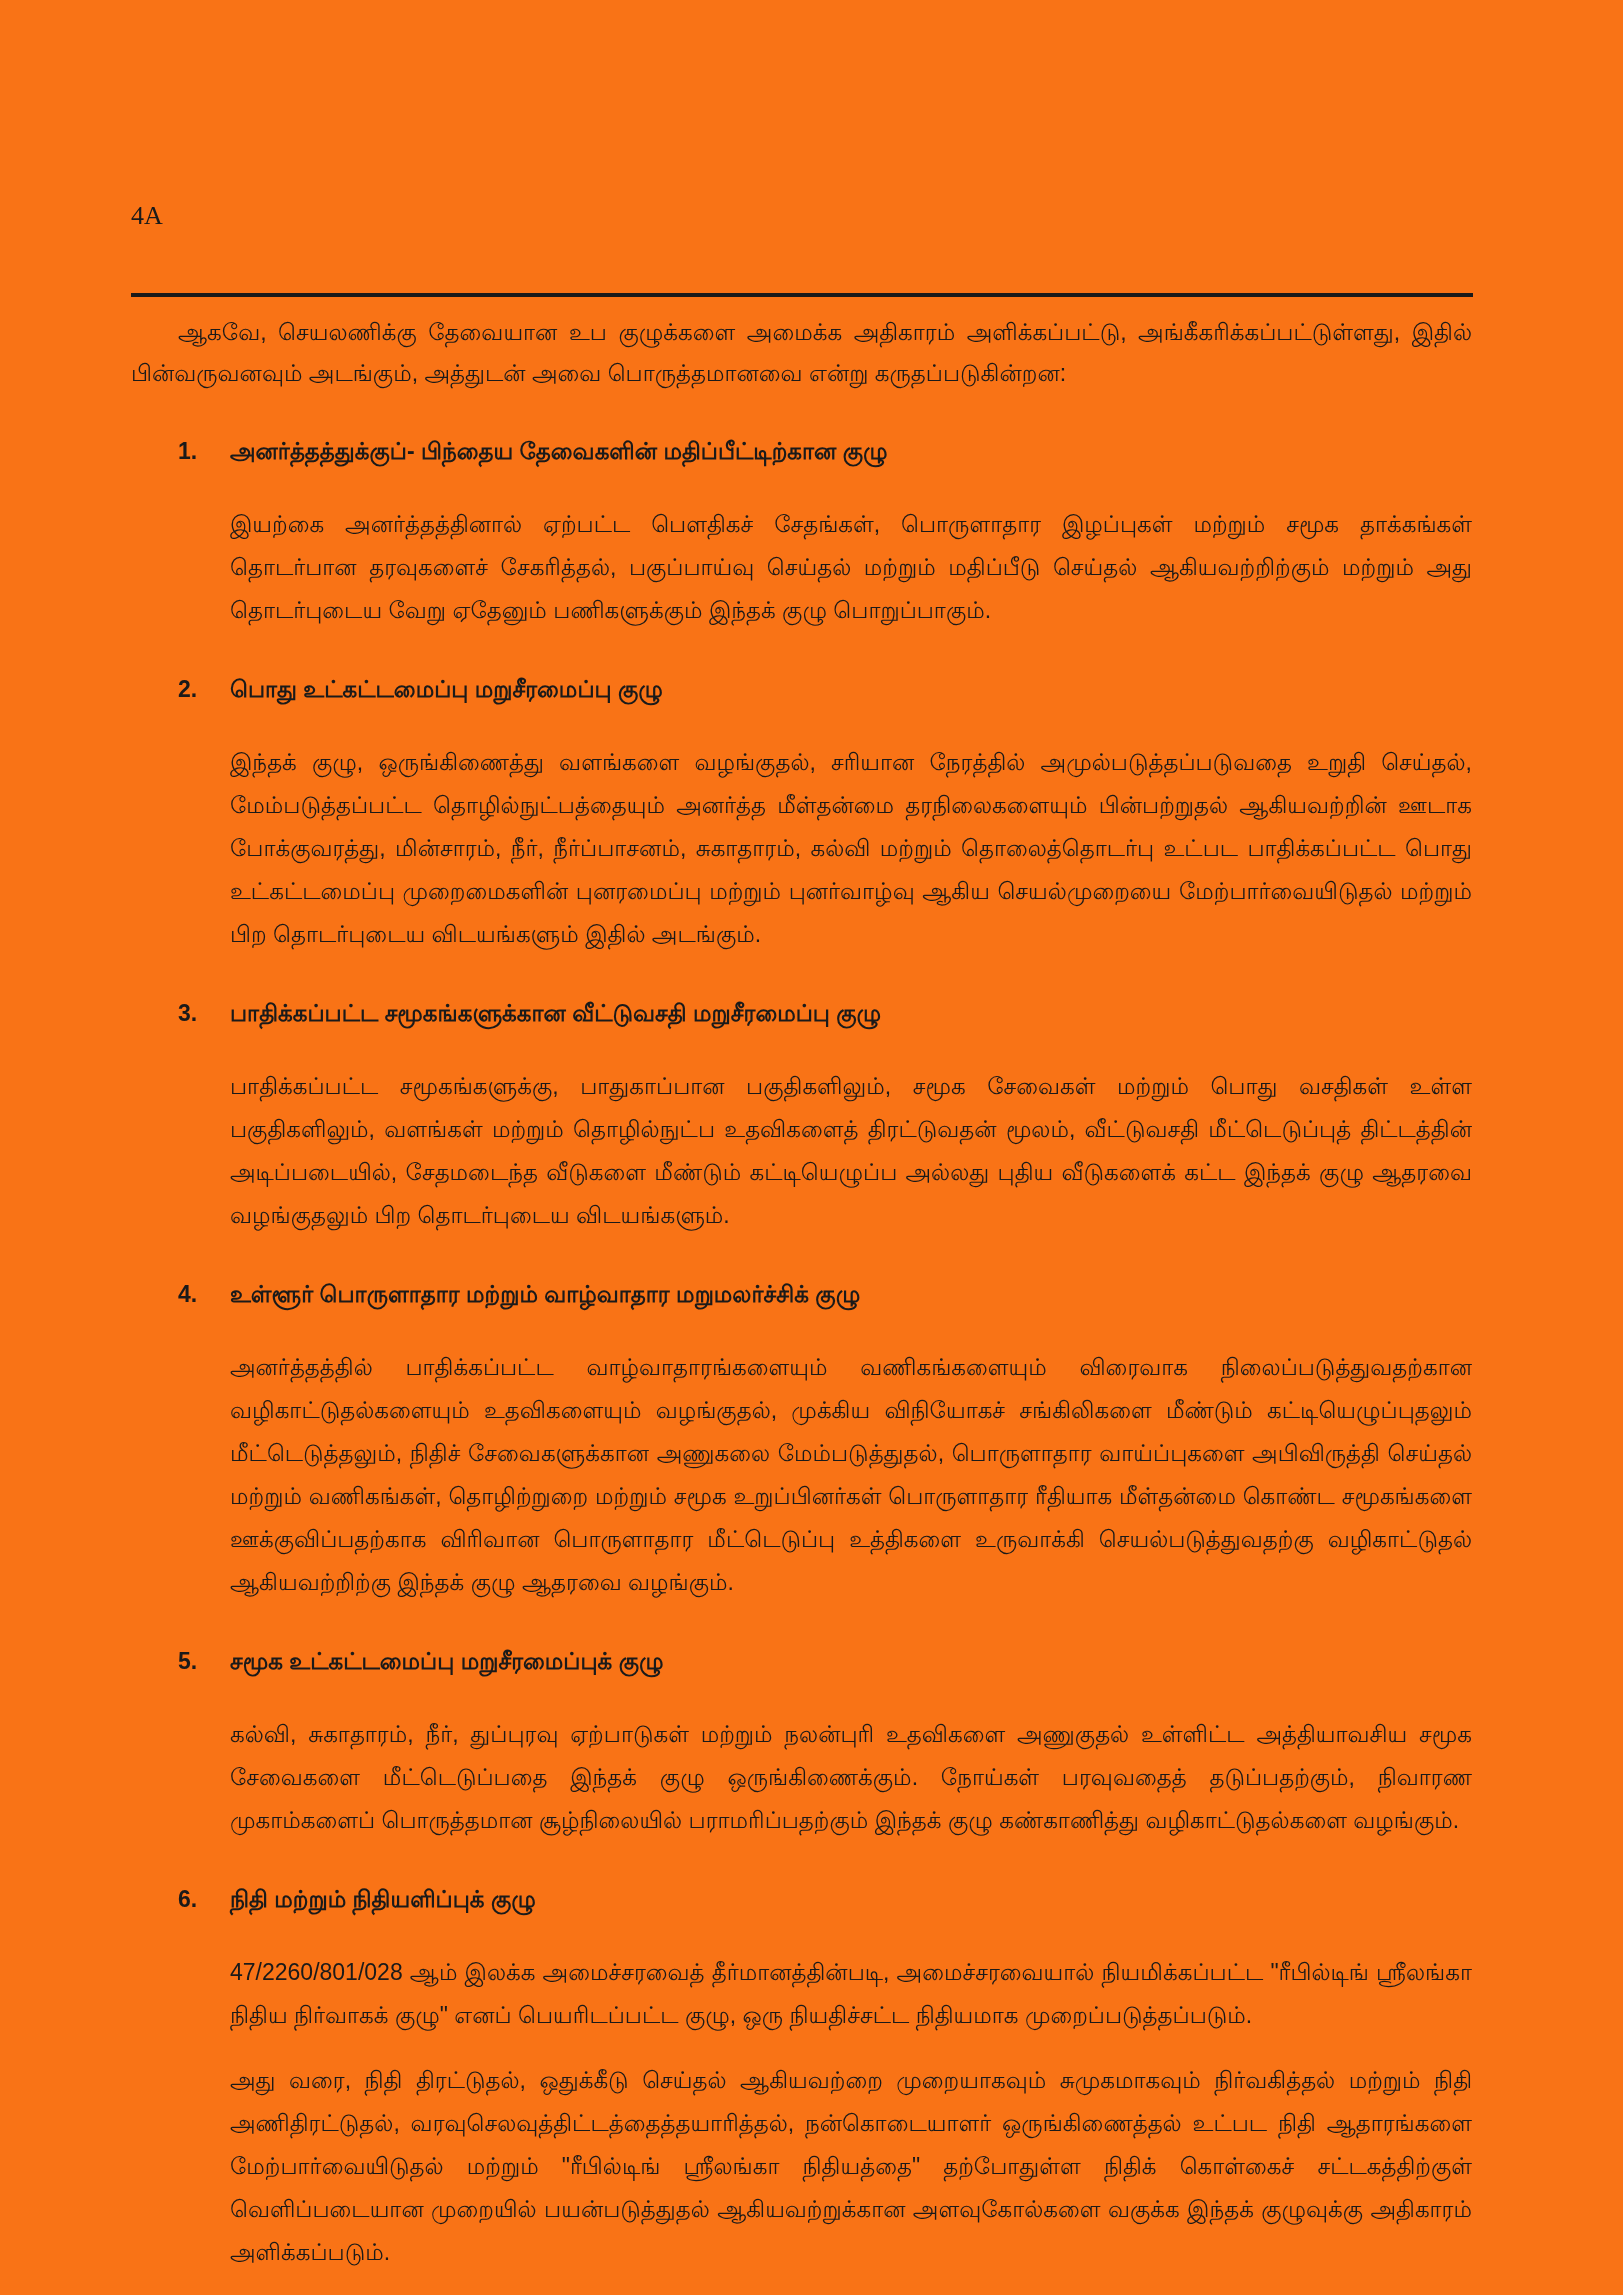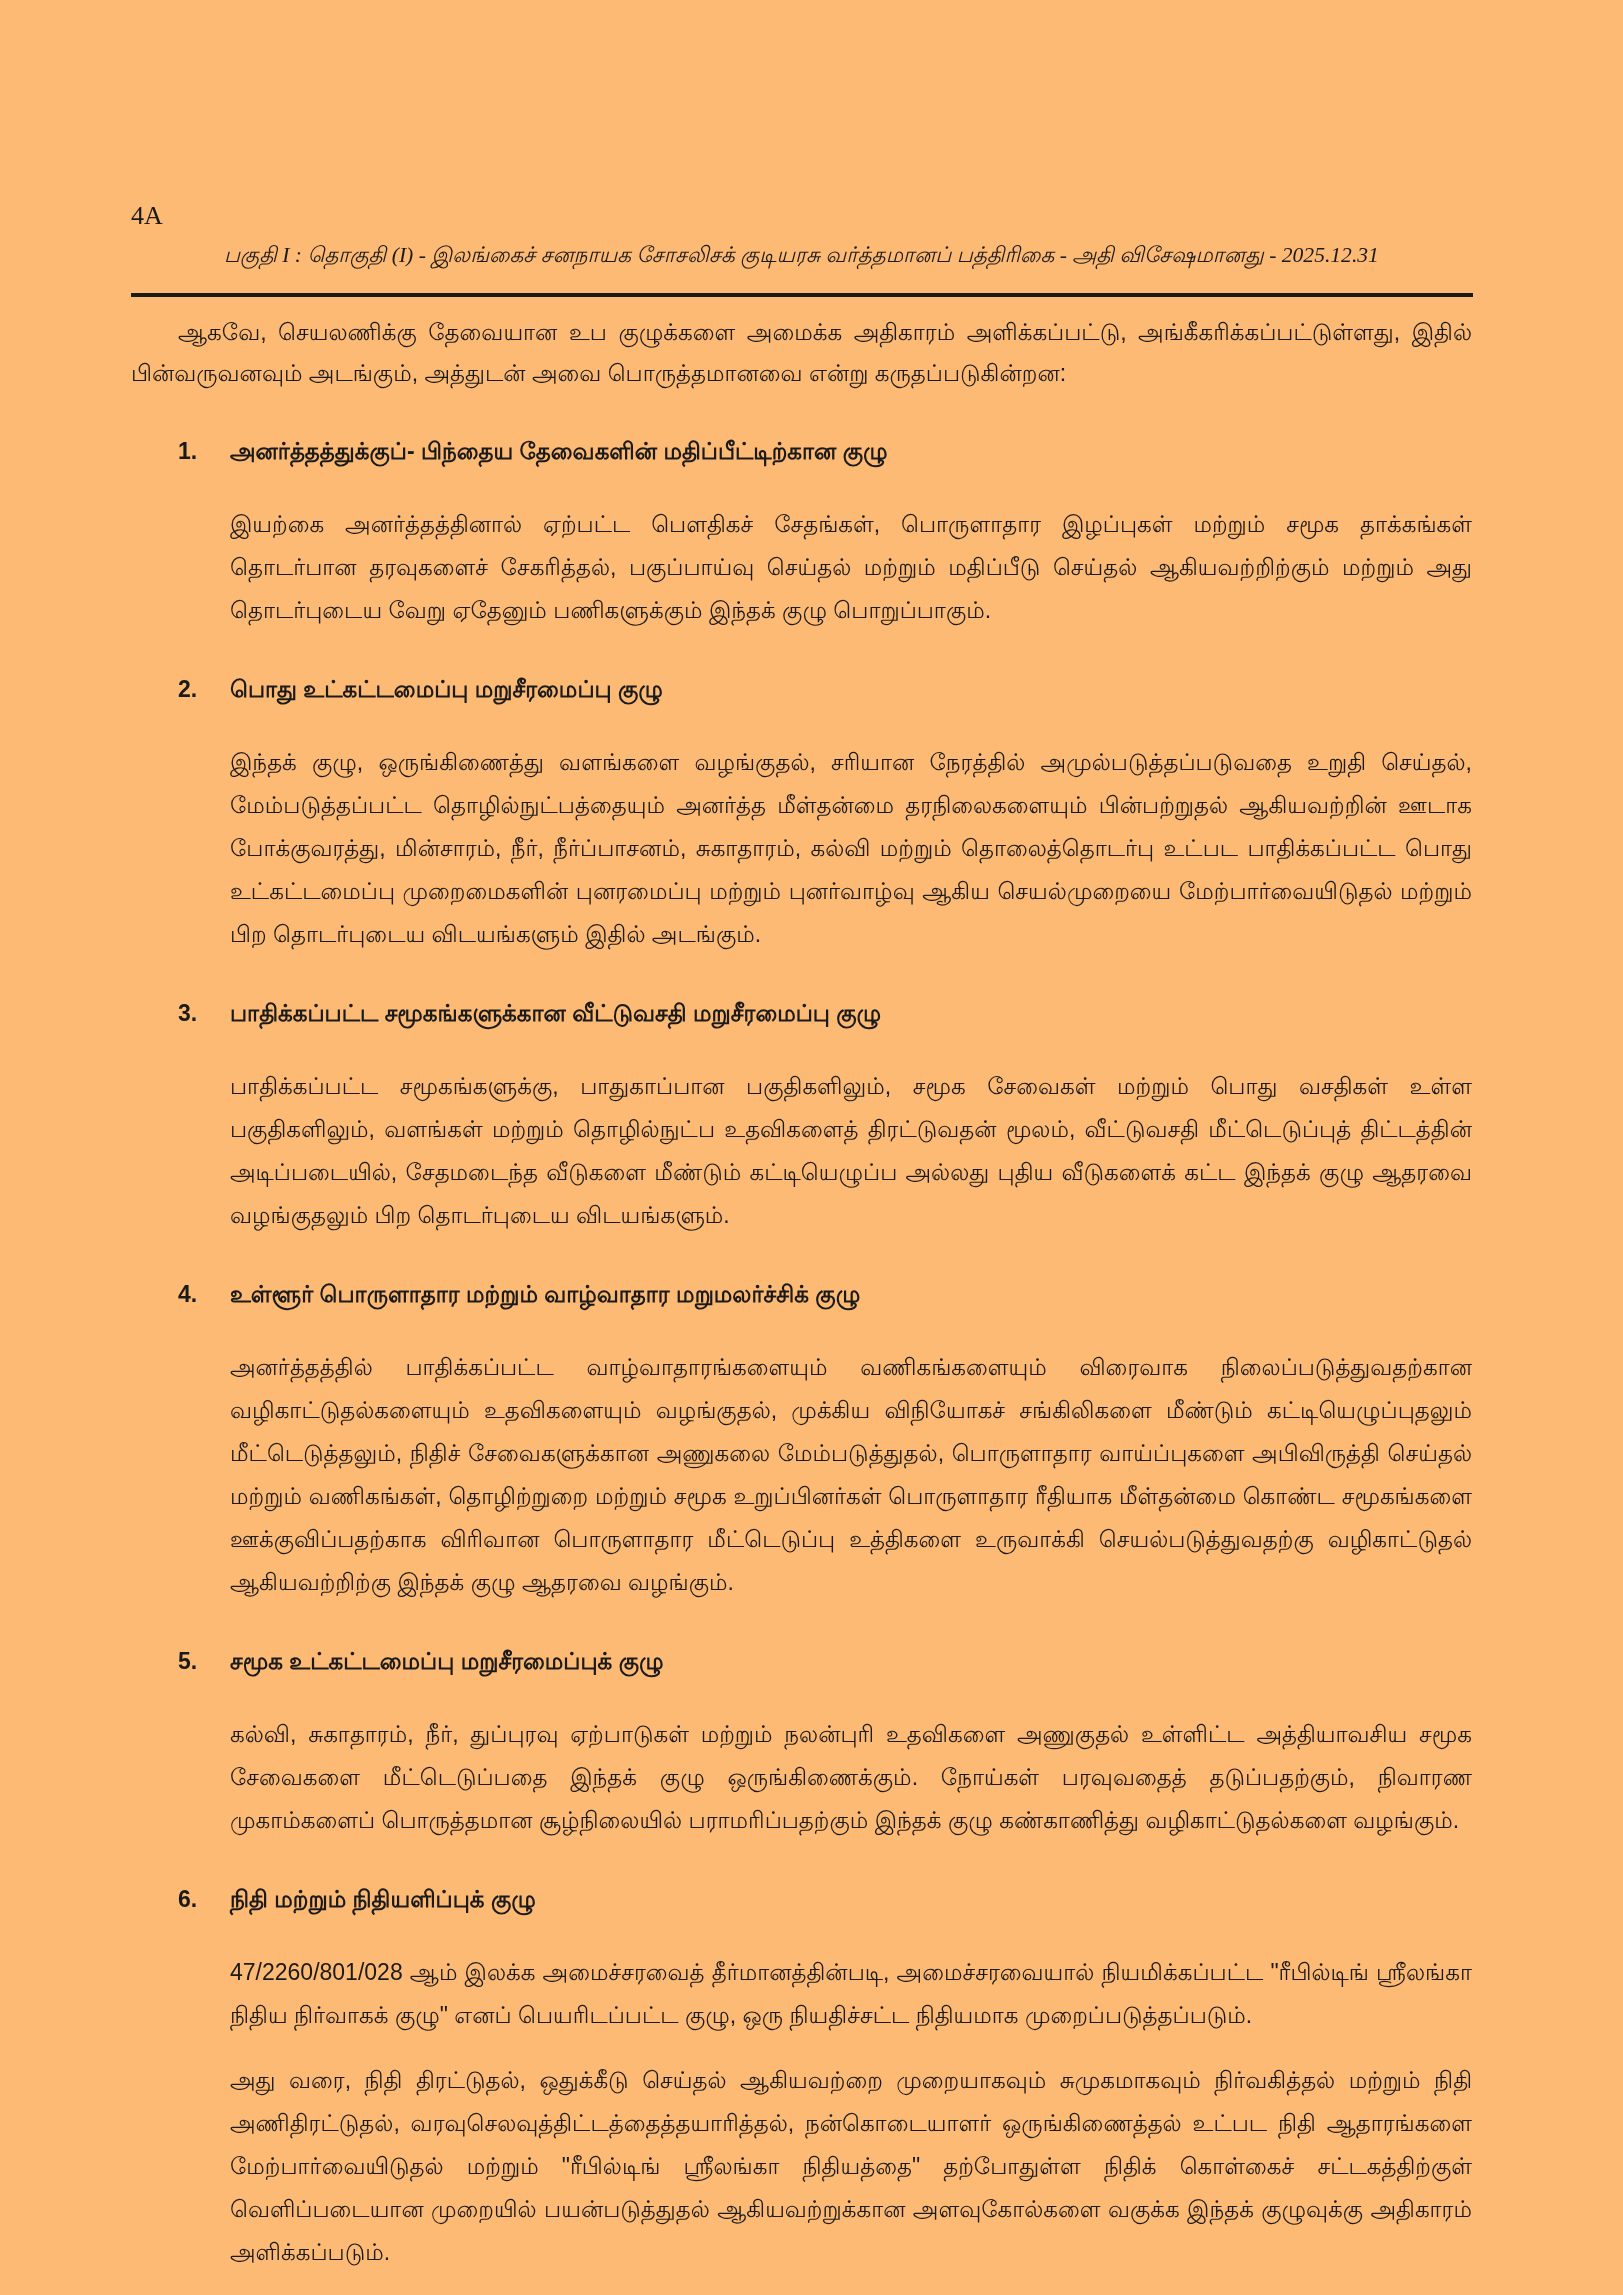--- a/index.html
+++ b/index.html
@@ -1,17 +1,17 @@
 <!DOCTYPE html>
 <html style="font-size:10.5px"><head>
 <meta charset="utf-8">
 <style>
   html, body { margin: 0; padding: 0; background: #ffffff; }
   body { width: 1623px; height: 2295px; position: relative; overflow: hidden; color: #1a1a1a; }
-  .page { position: absolute; left: 0; top: 0; width: 1623px; height: 2295px; background: #fdba74; }
+  .page { position: absolute; left: 0; top: 0; width: 1623px; height: 2295px; background: #f97316; }
 
   .hdr { position: absolute; left: 131px; width: 1341px; }
   .hdr-row1 { top: 196px; height: 39px; font-family: "Liberation Serif", serif; font-size: 26px; line-height: 39px; }
   .page-no { position: absolute; left: 0; top: 0; }
   .hdr-title { position: absolute; left: 139px; top: 0; white-space: nowrap; }
   .hdr-row2 { top: 239px; height: 33px; font-family: "Liberation Serif", serif; font-size: 21.6px; line-height: 33px; }
   .hdr-sub { position: absolute; left: 93px; top: 0; white-space: nowrap; font-style: italic; }
   .hdr-rule { position: absolute; left: 131px; top: 293px; width: 1342px; height: 3.9px; background: #1a1a1a; }
 
   .content { position: absolute; left: 131px; top: 308px; width: 1341px; font-family: Liberation Sans, sans-serif; }
@@ -25,23 +25,20 @@
   .sec-body p { margin: 0 0 22px 0; }
   .sec-body p:last-child { margin-bottom: 0; }
 </style>
 </head>
 <body>
 
 <div class="page">
 
   <div class="hdr hdr-row1">
     <span class="page-no">4A</span>
-  </div>
-  <div class="hdr hdr-row2">
-    <span class="hdr-sub">பகுதி I : தொகுதி (I) - இலங்கைச் சனநாயக சோசலிசக் குடியரசு வர்த்தமானப் பத்திரிகை - அதி விசேஷமானது - 2025.12.31</span>
   </div>
   <div class="hdr-rule"></div>
 
   <div class="content">
     <p class="intro">ஆகவே, செயலணிக்கு தேவையான உப குழுக்களை அமைக்க அதிகாரம் அளிக்கப்பட்டு, அங்கீகரிக்கப்பட்டுள்ளது, இதில் பின்வருவனவும் அடங்கும், அத்துடன் அவை பொருத்தமானவை என்று கருதப்படுகின்றன:</p>
 
     <div class="section">
       <div class="sec-head">
         <span class="sec-num">1.</span>
         <span class="sec-title">அனர்த்தத்துக்குப்- பிந்தைய தேவைகளின் மதிப்பீட்டிற்கான குழு</span>

